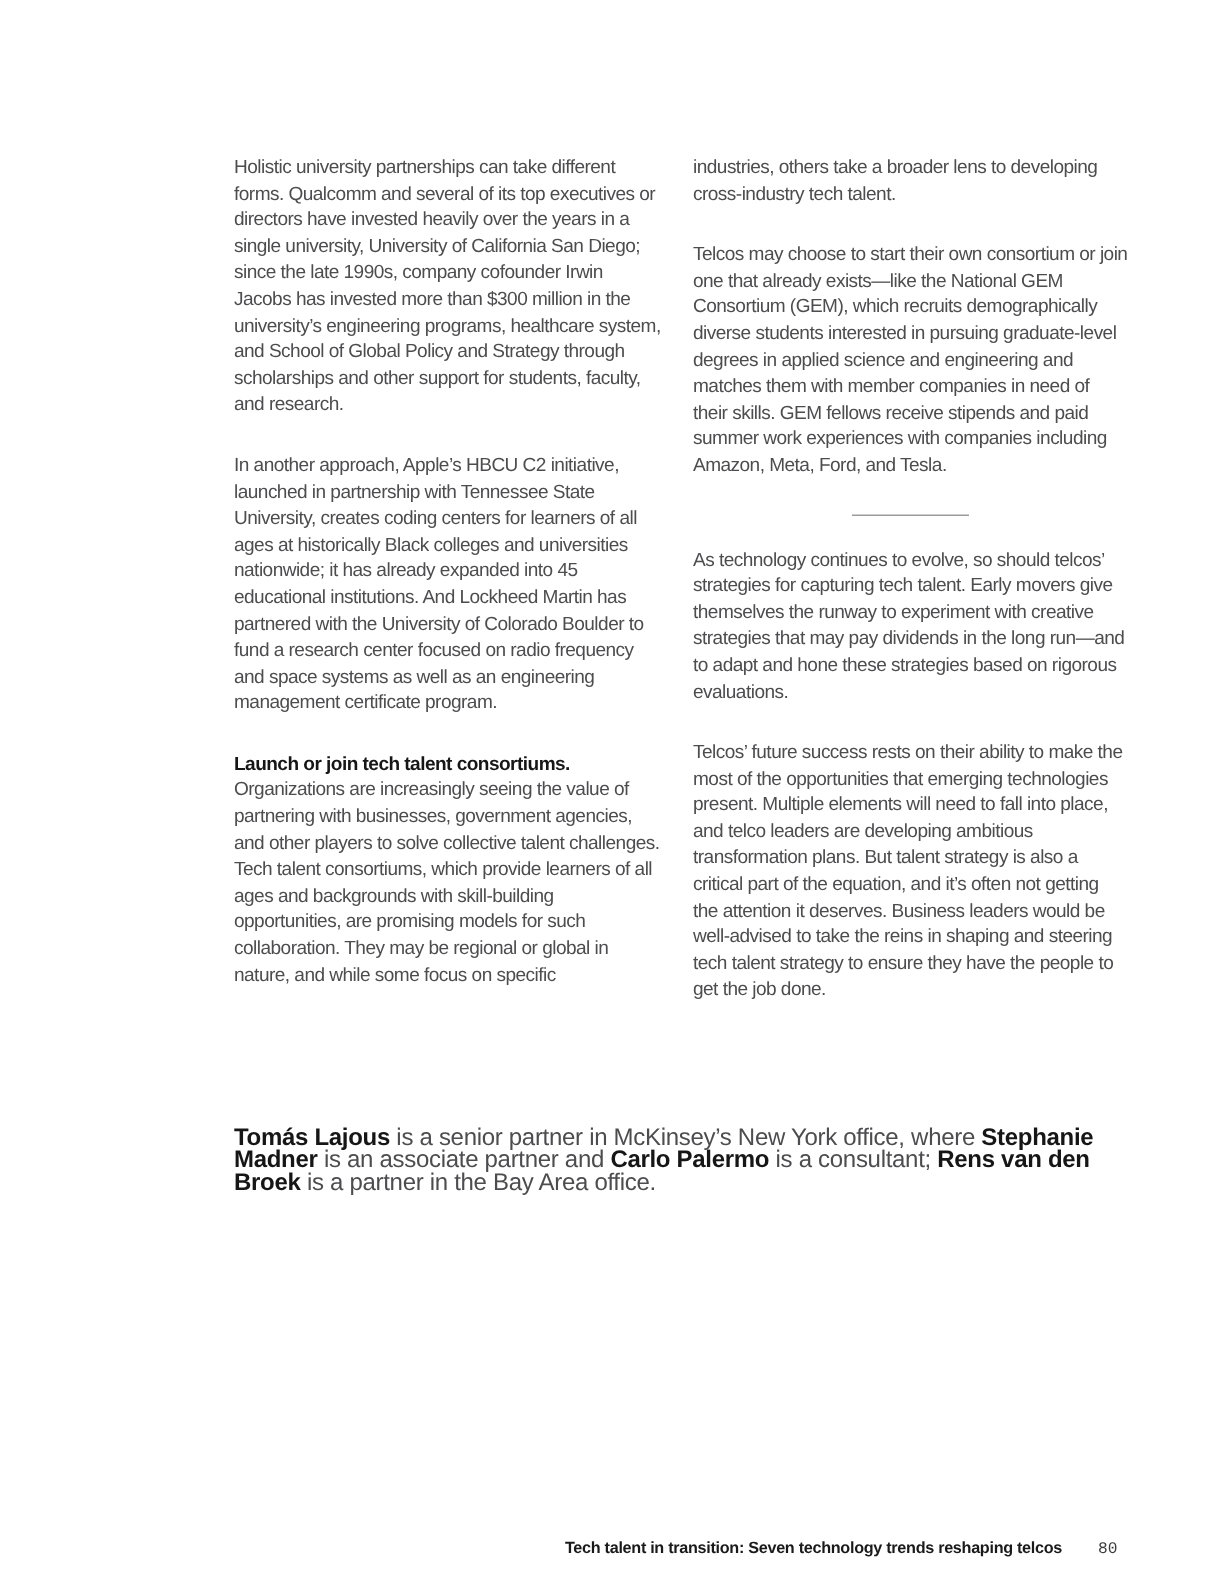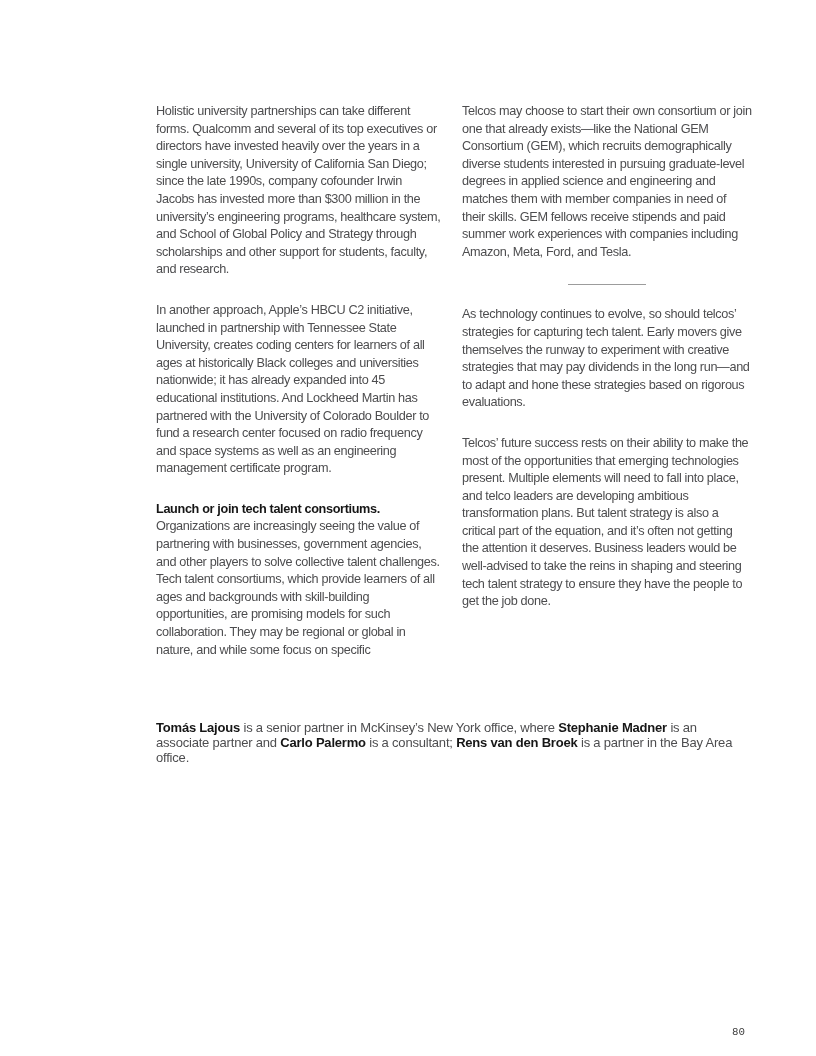--- a/index.html
+++ b/index.html
@@ -42,23 +42,23 @@
   }
   .section-divider {
     width: 78px;
     height: 0;
     border-top: 1px solid #9c9c9c;
     margin: 14px auto 21px auto;
   }
   
   .authors {
     position: absolute;
-    left: 156px; top: 721px;
+    left: 156px; top: 752px;
     width: 596px;
-    font-size: 13px;
+    font-size: 16px;
     line-height: 14.8px;
     letter-spacing: -0.2px;
     color: #4d4d4f;
   }
   .authors .bold-name { font-weight: bold; color: #161616; }
   .acknowledgments {
     position: absolute;
     left: 156px; top: 771px;
     width: 596px;
     font-size: 10.6px;
@@ -104,31 +104,33 @@
   <div class="columns">
 
     <div class="col left">
       <p>Holistic university partnerships can take different forms. Qualcomm and several of its top executives or directors have invested heavily over the years in a single university, University of California San Diego; since the late 1990s, company cofounder Irwin Jacobs has invested more than $300 million in the university’s engineering programs, healthcare system, and School of Global Policy and Strategy through scholarships and other support for students, faculty, and research.</p>
       <p>In another approach, Apple’s HBCU C2 initiative, launched in partnership with Tennessee State University, creates coding centers for learners of all ages at historically Black colleges and universities nationwide; it has already expanded into 45 educational institutions. And Lockheed Martin has partnered with the University of Colorado Boulder to fund a research center focused on radio frequency and space systems as well as an engineering management certificate program.</p>
       <h3>Launch or join tech talent consortiums.</h3>
       <p>Organizations are increasingly seeing the value of partnering with businesses, government agencies, and other players to solve collective talent challenges. Tech talent consortiums, which provide learners of all ages and backgrounds with skill-building opportunities, are promising models for such collaboration. They may be regional or global in nature, and while some focus on specific</p>
     </div>
 
     <div class="col right">
+      <p>industries, others take a broader lens to developing cross-industry tech talent.</p>
       <p>Telcos may choose to start their own consortium or join one that already exists—like the National GEM Consortium (GEM), which recruits demographically diverse students interested in pursuing graduate-level degrees in applied science and engineering and matches them with member companies in need of their skills. GEM fellows receive stipends and paid summer work experiences with companies including Amazon, Meta, Ford, and Tesla.</p>
       <div class="section-divider"></div>
       <p>As technology continues to evolve, so should telcos’ strategies for capturing tech talent. Early movers give themselves the runway to experiment with creative strategies that may pay dividends in the long run—and to adapt and hone these strategies based on rigorous evaluations.</p>
       <p>Telcos’ future success rests on their ability to make the most of the opportunities that emerging technologies present. Multiple elements will need to fall into place, and telco leaders are developing ambitious transformation plans. But talent strategy is also a critical part of the equation, and it’s often not getting the attention it deserves. Business leaders would be well-advised to take the reins in shaping and steering tech talent strategy to ensure they have the people to get the job done.</p>
     </div>
 
   </div>
 
   <p class="authors">
     <span class="bold-name">Tomás Lajous</span><span> is a senior partner in McKinsey’s New York office, where </span><span class="bold-name">Stephanie Madner</span><span> is an associate partner and </span><span class="bold-name">Carlo Palermo</span><span> is a consultant; </span><span class="bold-name">Rens van den Broek</span><span> is a partner in the Bay Area office.</span>
   </p>
 
 
 
   <div class="footer">
+    <span class="footer-title">Tech talent in transition: Seven technology trends reshaping telcos</span>
     <span class="page-number">80</span>
   </div>
 
 </div>
 
 </body></html>

